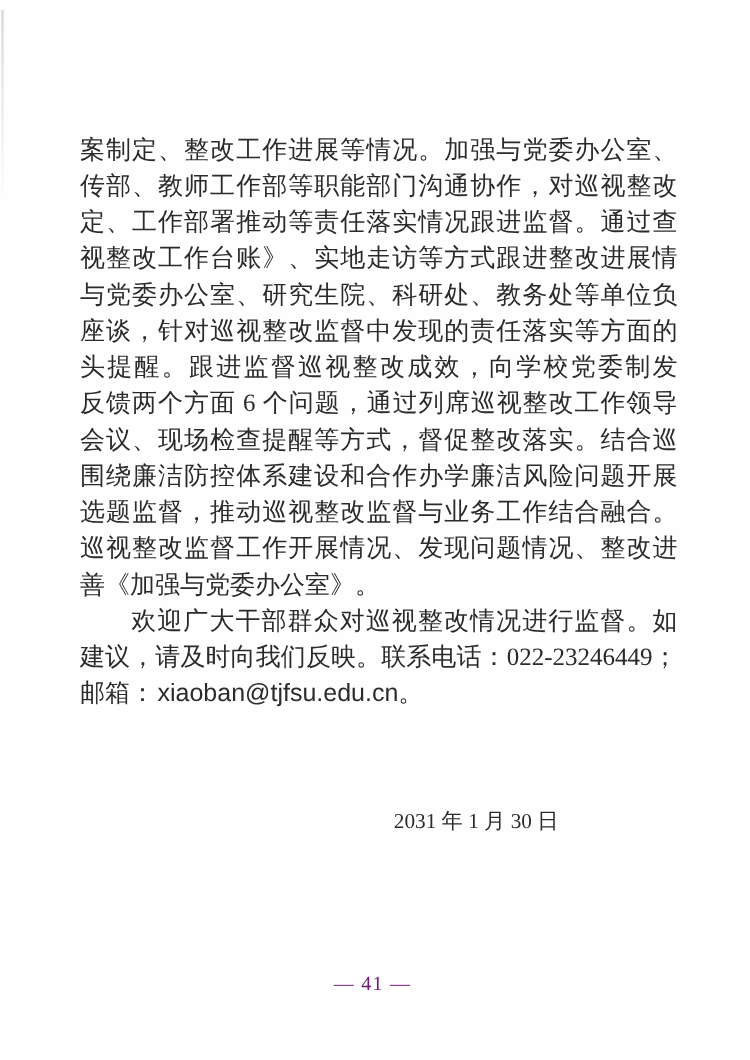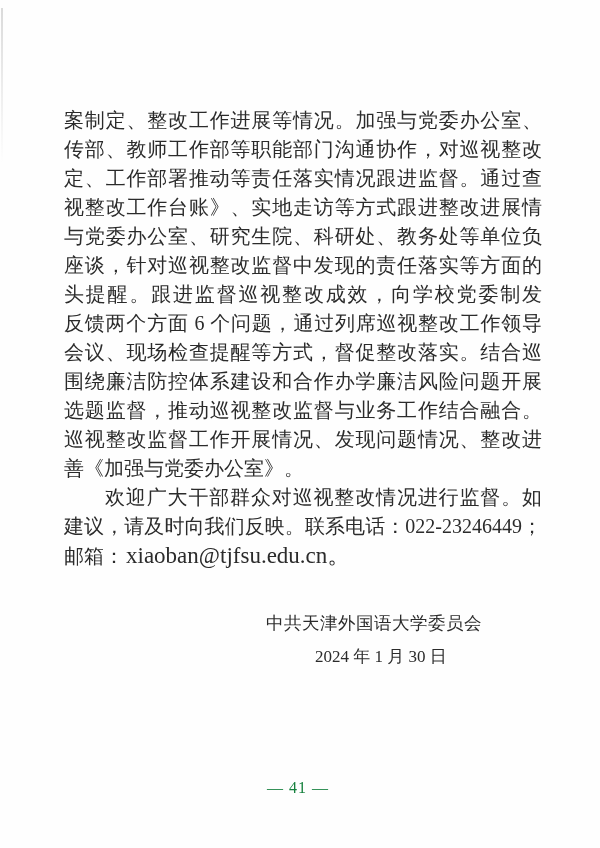--- a/index.html
+++ b/index.html
@@ -50,22 +50,22 @@
     width: 100%;
     height: 0;
   }
   .line.plain {
     text-align: left;
   }
   .line.indent {
     text-indent: 41px;
   }
   .email {
-    font-family: Liberation Serif, serif;
-    font-size: 23px;
+    font-family: Liberation Sans, sans-serif;
+    font-size: 20px;
     border-bottom: 1.5px solid #3a3a3a;
     padding: 0 14px 17px 2px;
   }
   .sig-name {
     position: absolute;
     left: 266px;
     top: 611px;
     font-size: 17.5px;
     line-height: 24px;
     letter-spacing: 0.5px;
@@ -80,21 +80,21 @@
     white-space: nowrap;
   }
   .page-number {
     position: absolute;
     left: 0;
     top: 779px;
     width: 596px;
     text-align: center;
     font-size: 16px;
     letter-spacing: 1px;
-    color: #15803d;
+    color: #701a75;
   }
 </style>
 </head>
 <body>
 
 <div class="page">
   <div class="scan-edge"></div>
 
   <div class="body-text">
     <div class="line justify">案制定、整改工作进展等情况。加强与党委办公室、组织部、宣</div>
@@ -109,17 +109,16 @@
     <div class="line justify">围绕廉洁防控体系建设和合作办学廉洁风险问题开展重点监督</div>
     <div class="line justify">选题监督，推动巡视整改监督与业务工作结合融合。进一步梳理</div>
     <div class="line justify">巡视整改监督工作开展情况、发现问题情况、整改进展情况，完</div>
     <div class="line plain">善《加强与党委办公室》。</div>
 
     <div class="line justify indent">欢迎广大干部群众对巡视整改情况进行监督。如有意见</div>
     <div class="line justify">建议，请及时向我们反映。联系电话：022-23246449；电子</div>
     <div class="line plain"><span>邮箱：</span><span class="email">xiaoban@tjfsu.edu.cn。</span></div>
   </div>
 
-  <div class="sig-name">中共天津外国语大学委员会</div>
-  <div class="sig-date">2024 年 1 月 30 日</div>
+  <div class="sig-date">2031 年 1 月 30 日</div>
 
   <div class="page-number">— 41 —</div>
 </div>
 
 </body></html>

